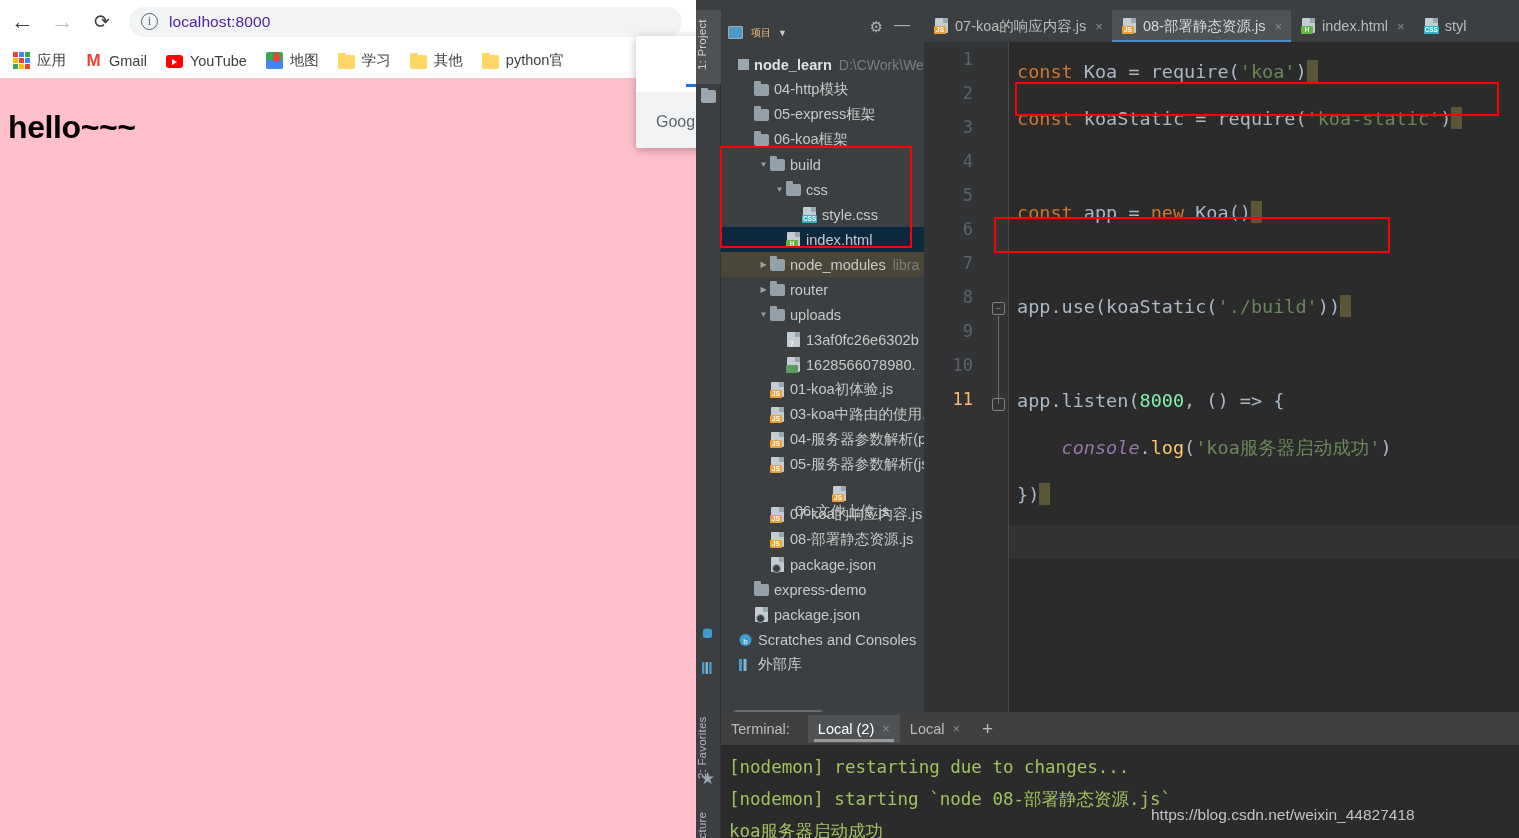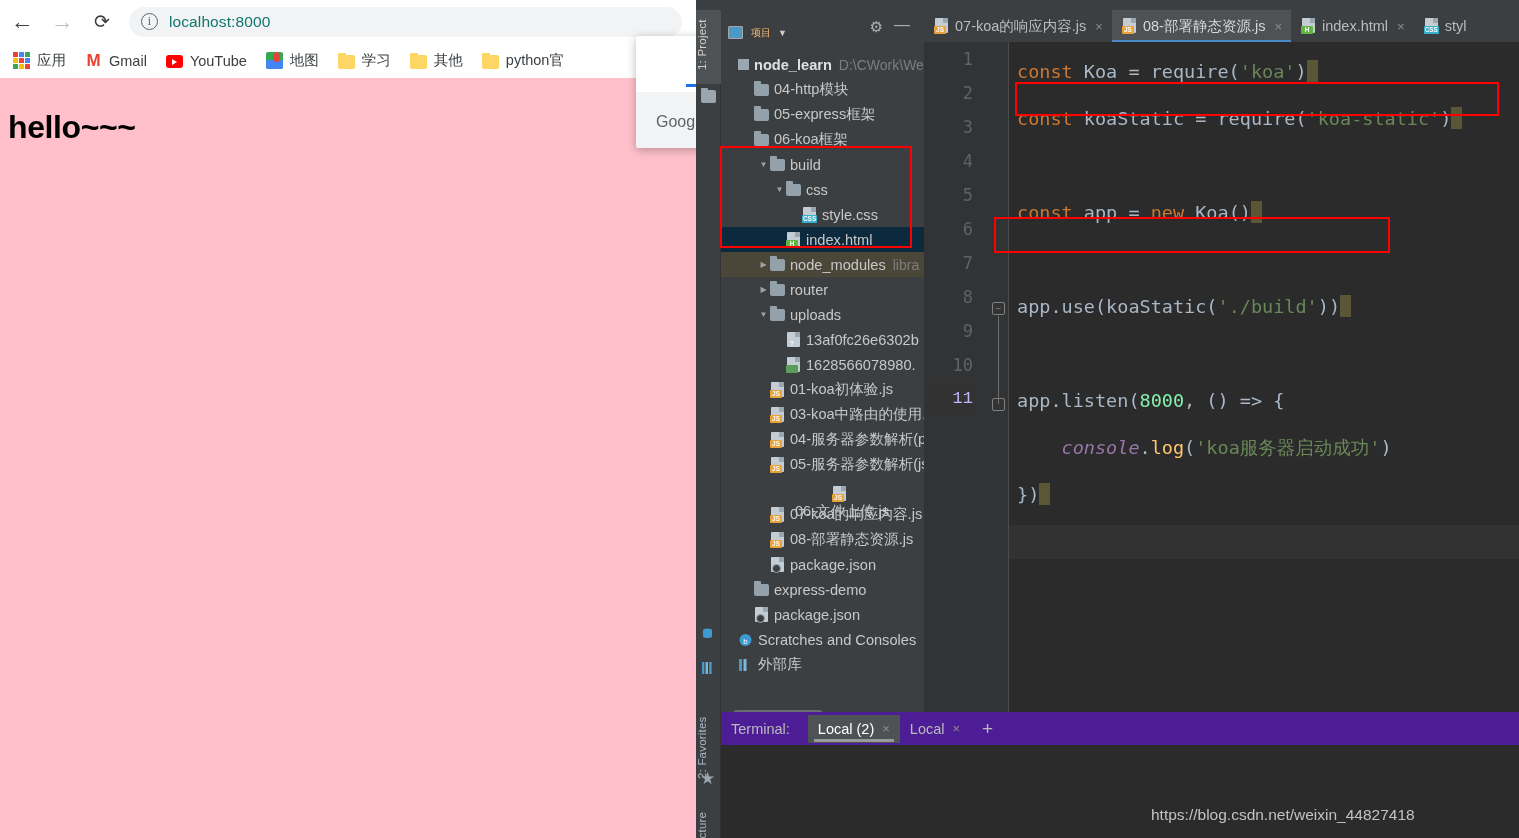--- a/index.html
+++ b/index.html
@@ -33,21 +33,21 @@
     background: #f1f3f4; border-radius: 16px;
     display: flex; align-items: center; padding: 0 12px;
   }
   .omni-info {
     width: 17px; height: 17px; border-radius: 50%;
     border: 1.4px solid #5f6368; color: #5f6368;
     font-size: 12px; line-height: 15px; text-align: center;
     font-family: "Liberation Serif", serif; flex: none;
   }
   .omni-url {
-    margin-left: 11px; font-size: 15.5px; color: #0f766e;
+    margin-left: 11px; font-size: 15.5px; color: #4c1d95;
     font-family: "Liberation Sans", sans-serif; letter-spacing: 0.1px;
     white-space: nowrap;
   }
 
   .bookmarks {
     position: absolute; left: 0; top: 43px; width: 696px; height: 35px;
     background: #ffffff; display: flex; align-items: center;
     padding-left: 13px; overflow: hidden;
   }
   .bm { display: flex; align-items: center; margin-right: 19px; white-space: nowrap; flex: none; }
@@ -222,21 +222,21 @@
   .etab .fileico { margin-right: 6px; }
   .etab .xclose { margin-left: 9px; font-size: 13px; color: #8d8d8d; }
 
   .gutter {
     position: absolute; left: 0; top: 32px; width: 59px; height: 670px;
     background: #313335; color: #606366;
     font-family: "DejaVu Sans Mono", monospace; font-size: 17px;
     text-align: right; padding-right: 10px;
   }
   .gutter .gl { height: 34px; line-height: 34px; }
-  .gutter .gl.cur { color: #c4b5fd; background: #323232; font-family: Liberation Mono, monospace; }
+  .gutter .gl.cur { color: #fdba74; background: #323232; }
 
   .fold-col {
     position: absolute; left: 59px; top: 32px; width: 26px; height: 670px;
     background: #313335;
   }
   .code {
     position: absolute; left: 85px; top: 32px; width: 510px; height: 670px;
     background: #2b2b2b;
     font-family: "DejaVu Sans Mono", monospace; font-size: 18.5px;
     white-space: pre;
@@ -260,21 +260,21 @@
 
   .ed-divider { position: absolute; left: 84px; top: 32px; width: 1px; height: 670px; background: #4b4b4b; }
 
   
   .term-panel {
     position: absolute; left: 25px; top: 712px; width: 798px; height: 126px;
     background: #2b2b2b;
   }
   .term-tabs {
     position: absolute; left: 0; top: 0; width: 798px; height: 33px;
-    background: #4c1d95; display: flex; align-items: center; padding-left: 10px;
+    background: #404040; display: flex; align-items: center; padding-left: 10px;
   }
   .term-label { font-size: 14.5px; color: #bbbbbb; margin-right: 18px; }
   .tterm {
     display: flex; align-items: center; height: 28px; padding: 0 10px;
     font-size: 14.5px; color: #bbbbbb; position: relative;
   }
   .tterm.active { background: #4e5254; color: #ffffff; }
   .tterm.active::after { content:""; position:absolute; left:6px; bottom:1px; width:calc(100% - 12px); height:2.5px; background:#9a9a9a; }
   .tterm .xclose { margin-left: 8px; font-size: 13px; color: #8d8d8d; }
   .tplus { font-size: 19px; color: #bbbbbb; margin-left: 12px; }
@@ -653,18 +653,19 @@
           <div class="tterm active">
             <span>Local (2)</span>
             <span class="xclose">×</span>
           </div>
           <div class="tterm">
             <span>Local</span>
             <span class="xclose">×</span>
           </div>
           <span class="tplus">+</span>
         </div>
+      <div class="term-body" id="termbody" style="color: rgb(162, 194, 97);"><div>[nodemon] restarting due to changes...</div><div>[nodemon] starting `node 08-部署静态资源.js`</div><div>koa服务器启动成功</div></div>
     </div>
 
     <div class="watermark">https://blog.csdn.net/weixin_44827418</div>
   </div>
 
 </div>
 
 </body></html>

